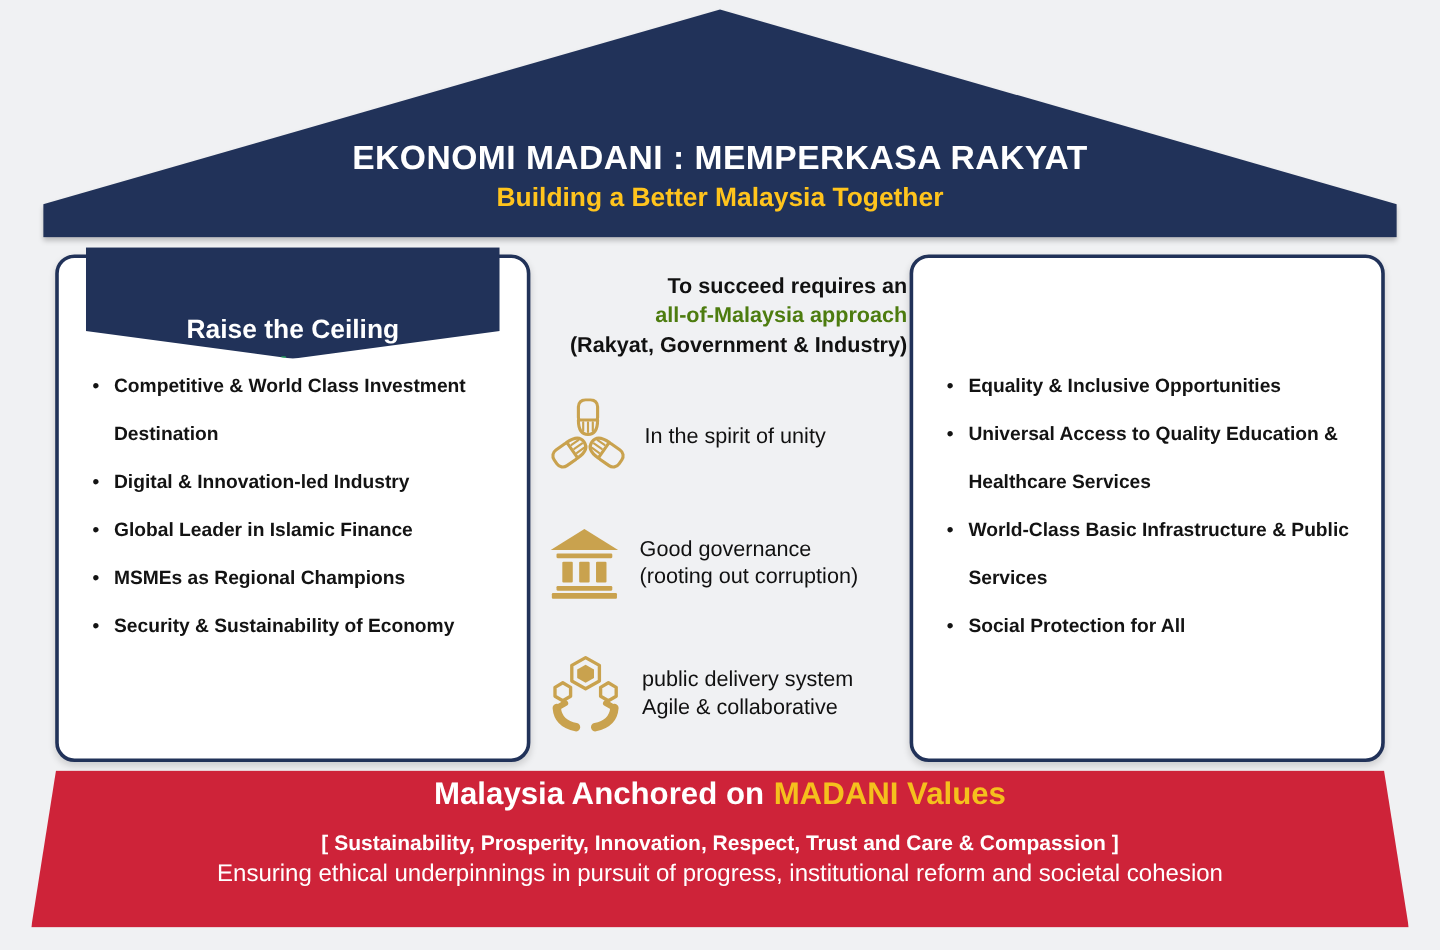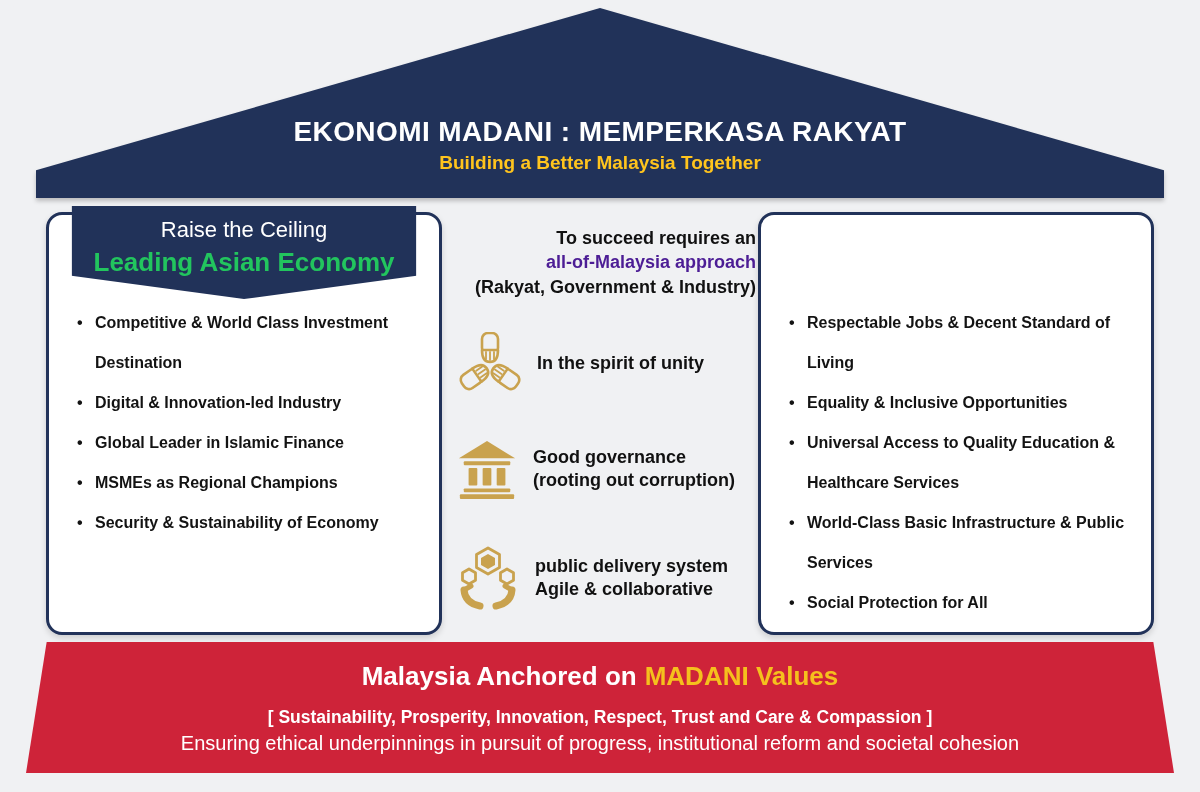--- a/index.html
+++ b/index.html
@@ -6,55 +6,55 @@
   .canvas{position:relative;width:1200px;height:792px;background:#F0F1F3;overflow:hidden;
           font-family:"Liberation Sans",sans-serif;border-radius:32px;}
 
   
   .roof-wrap{position:absolute;top:0;left:0;width:1200px;height:198px;
              filter:drop-shadow(0 3px 2px rgba(0,0,0,.22));}
   .roof{width:100%;height:100%;background:#213259;
         clip-path:polygon(50% 4%,97% 86%,97% 100%,3% 100%,3% 86%);}
   .roof-text{position:absolute;left:0;right:0;top:116px;text-align:center;}
   .roof-title{color:#ffffff;font-size:28px;font-weight:700;letter-spacing:.4px;}
-  .roof-sub{color:#FFC41D;font-size:19px;font-weight:700;margin-top:4px;}
+  .roof-sub{color:#FFC41D;font-size:22px;font-weight:700;margin-top:4px;}
 
   
   .pillar{position:absolute;top:212px;width:396px;height:423px;background:#ffffff;
           border:3px solid #213259;border-radius:16px;box-sizing:border-box;
           box-shadow:0 3px 6px rgba(0,0,0,.15);}
   .pillar-left{left:46px;}
   .pillar-right{left:758px;}
   .banner{position:absolute;top:-9px;left:50%;transform:translateX(-50%);
           width:345px;height:93px;background:#213259;text-align:center;
           clip-path:polygon(0 0,100% 0,100% 75%,50% 100%,0 75%);
           padding-top:11px;box-sizing:border-box;}
-  .banner-line1{color:#ffffff;font-size:22px;font-weight:400;}
+  .banner-line1{color:#ffffff;font-size:22px;font-weight:700;margin-top:45px;}
   .banner-line2{color:#22c55e;font-size:26px;font-weight:700;margin-top:4px;}
   .bullets{list-style:none;margin:88px 0 0;padding:0 8px 0 26px;}
   .bullets li{position:relative;padding-left:20px;font-size:16px;font-weight:700;
               color:#131313;line-height:40px;}
   .bullets li::before{content:"\2022";position:absolute;left:2px;}
 
   
   .center-intro{position:absolute;left:444px;top:226px;width:312px;text-align:right;
                 font-size:18px;font-weight:700;color:#111;line-height:1.35;}
-  .center-intro .hl{color:#4c1d95;}
+  .center-intro .hl{color:#4d7c0f;}
   .crow{position:absolute;display:flex;align-items:center;gap:15px;text-align:left;}
   .crow-1{left:458px;top:332px;}
   .crow-2{left:456px;top:438px;}
   .crow-3{left:456px;top:546px;}
-  .crow .label{font-size:18px;font-weight:700;color:#111;line-height:1.3;}
+  .crow .label{font-size:18px;font-weight:400;color:#111;line-height:1.3;}
   .crow svg{display:block;}
 
   
   .base-wrap{position:absolute;left:26px;top:642px;width:1148px;height:131px;}
   .base{width:100%;height:100%;background:#CE2339;text-align:center;color:#ffffff;
         clip-path:polygon(1.8% 0,98.2% 0,100% 100%,0 100%);box-sizing:border-box;
-        padding-top:19px;}
+        padding-top:4px;}
   .base-title{font-size:26px;font-weight:700;}
   .base-title .hl{color:#F5C01D;margin-left:8px;}
   .base-line1{font-size:17.5px;font-weight:700;margin-top:15px;}
   .base-line2{font-size:20px;font-weight:400;margin-top:4px;}
 </style>
 </head>
 <body>
 
 <div class="canvas">
 
@@ -144,21 +144,20 @@
       </svg>
     </span>
     <div class="label">
       <div>public delivery system</div>
       <div>Agile &amp; collaborative</div>
     </div>
   </div>
 
   <div class="pillar pillar-right">
     <ul class="bullets">
-      <li>Respectable Jobs &amp; Decent Standard of Living</li>
       <li>Equality &amp; Inclusive Opportunities</li>
       <li>Universal Access to Quality Education &amp; Healthcare Services</li>
       <li>World-Class Basic Infrastructure &amp; Public Services</li>
       <li>Social Protection for All</li>
     </ul>
   </div>
 
   <div class="base-wrap">
     <div class="base">
       <div class="base-title">

